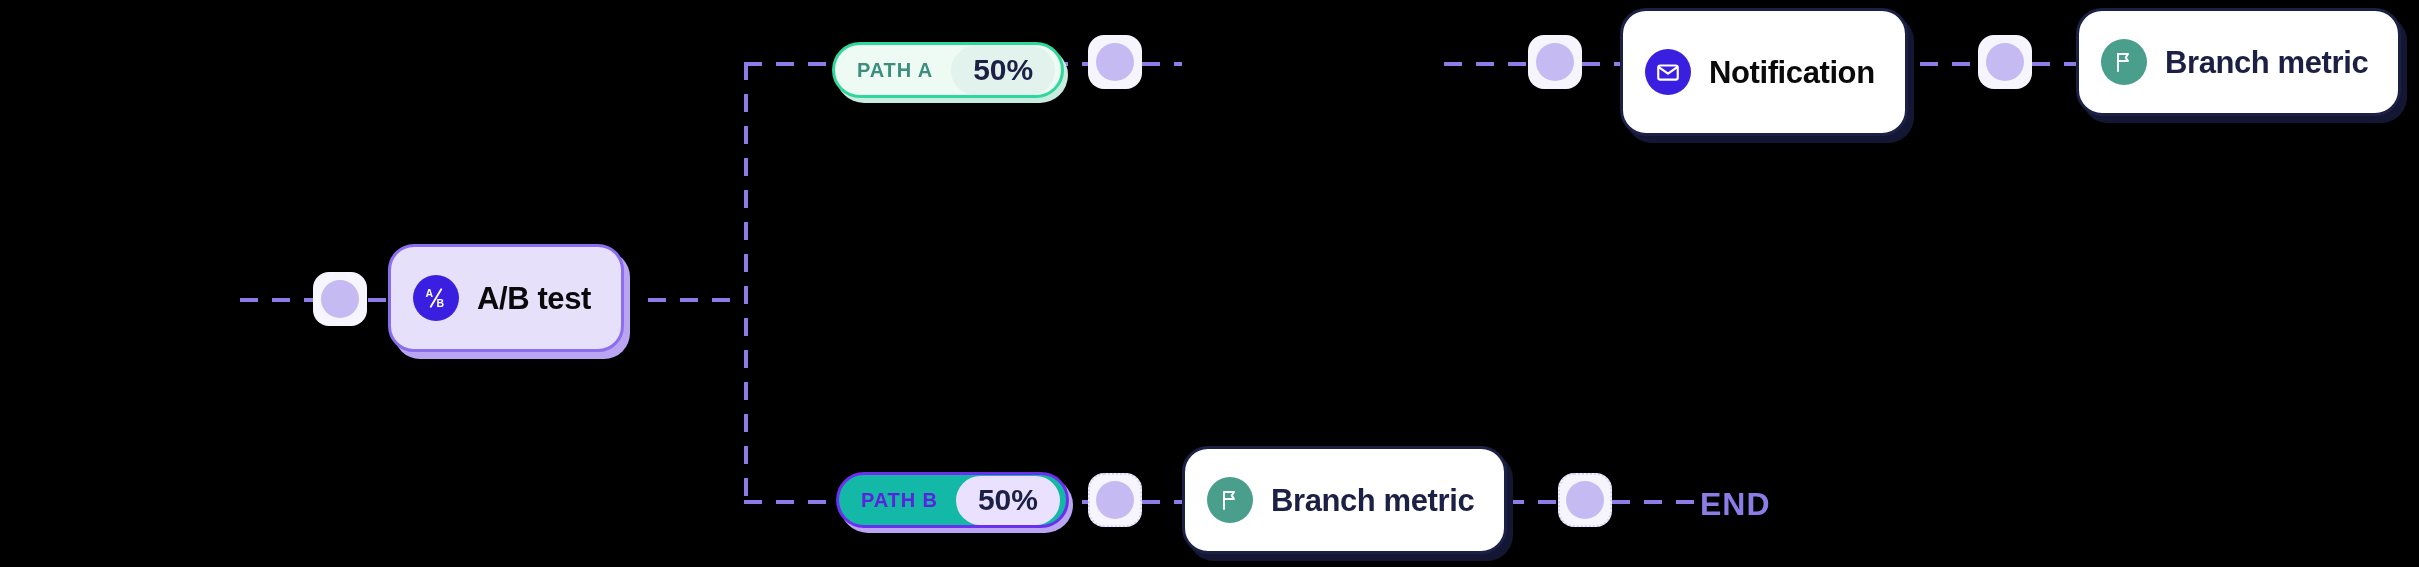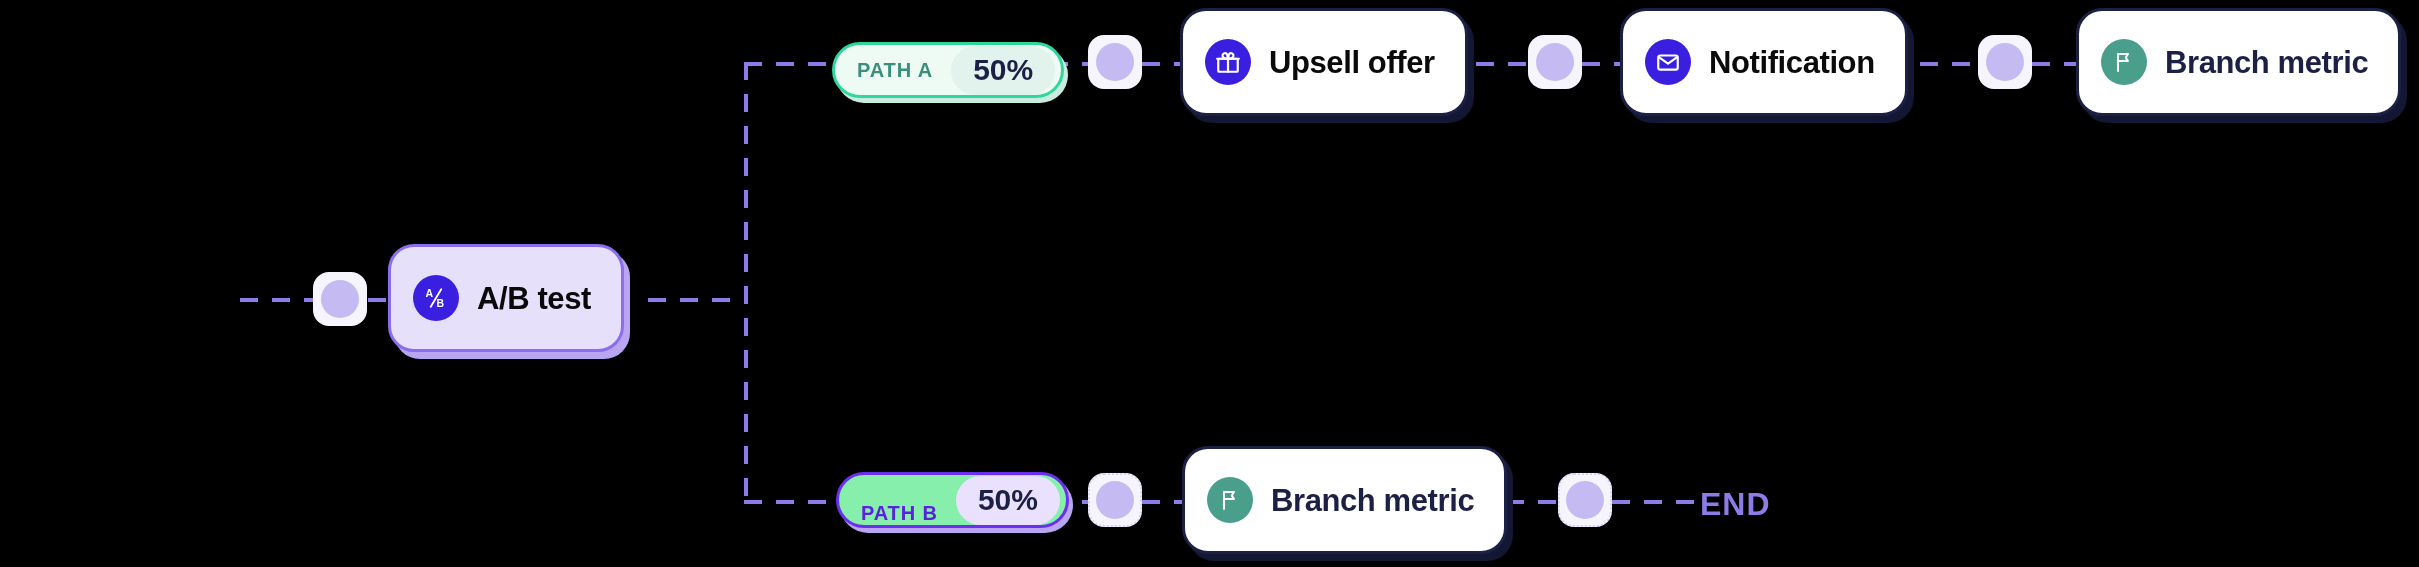--- a/index.html
+++ b/index.html
@@ -77,24 +77,23 @@
   }
   .pill-a {
     background: #eefaf4;
     border: 3px solid #2fd79a;
     box-shadow: 4px 5px 0 0 #c9ece0;
   }
   .pill-a .pill-name { color: #3b8f7c; }
   .pill-a .pill-pct  { background: #e2f2ec; }
 
   .pill-b {
-    background: #86efac;
+    background: #14b8a6;
     border: 3px solid #6a2ff0;
     box-shadow: 4px 5px 0 0 #b9a5f2;
-    align-items: flex-end;
   }
   .pill-b .pill-name { color: #5b21e0; }
   .pill-b .pill-pct  { background: #e9e1fd; }
 
   
   .connector {
     position: absolute;
     width: 54px; height: 54px;
     border-radius: 16px;
     background: #f6f4fd;
@@ -159,36 +158,24 @@
   <div class="link-h" style="left:1474px; top:500px; width:86px;"></div>
   <div class="link-h" style="left:1612px; top:500px; width:82px;"></div>
 
   <div class="path-pill pill-a" style="left:832px; top:42px;">
     <span class="pill-name">PATH A</span>
     <span class="pill-pct">50%</span>
   </div>
 
   <div class="connector" style="left:1088px; top:35px;"></div>
 
-  <div class="node white" style="left:1180px; top:8px; height:108px;">
-    <span class="node-icon" style="background:#3b1fe0;">
-      <svg width="26" height="26" viewBox="0 0 24 24" fill="none" stroke="#ffffff" stroke-width="2" stroke-linecap="round" stroke-linejoin="round">
-        <rect x="3" y="9" width="18" height="12" rx="1"></rect>
-        <path d="M2 9h20"></path>
-        <path d="M12 9v12"></path>
-        <path d="M12 9C9 9 7 8 7 6a2.2 2.2 0 0 1 4.2-.9L12 9z"></path>
-        <path d="M12 9c3 0 5-1 5-3a2.2 2.2 0 0 0-4.2-.9L12 9z"></path>
-      </svg>
-    </span>
-    <span class="node-label label-black">Upsell offer</span>
-  </div>
 
   <div class="connector" style="left:1528px; top:35px;"></div>
 
-  <div class="node white" style="left:1620px; top:8px; height:108px;justify-content:space-between;">
+  <div class="node white" style="left:1620px; top:8px; height:128px;justify-content:space-between;">
     <span class="node-icon" style="background:#3b1fe0;">
       <svg width="26" height="26" viewBox="0 0 24 24" fill="none" stroke="#ffffff" stroke-width="2" stroke-linecap="round" stroke-linejoin="round">
         <rect x="3" y="6" width="18" height="13" rx="2"></rect>
         <path d="M3.5 7.5 12 13.5l8.5-6"></path>
       </svg>
     </span>
     <span class="node-label label-black">Notification</span>
   </div>
 
   <div class="connector" style="left:1978px; top:35px;"></div>

